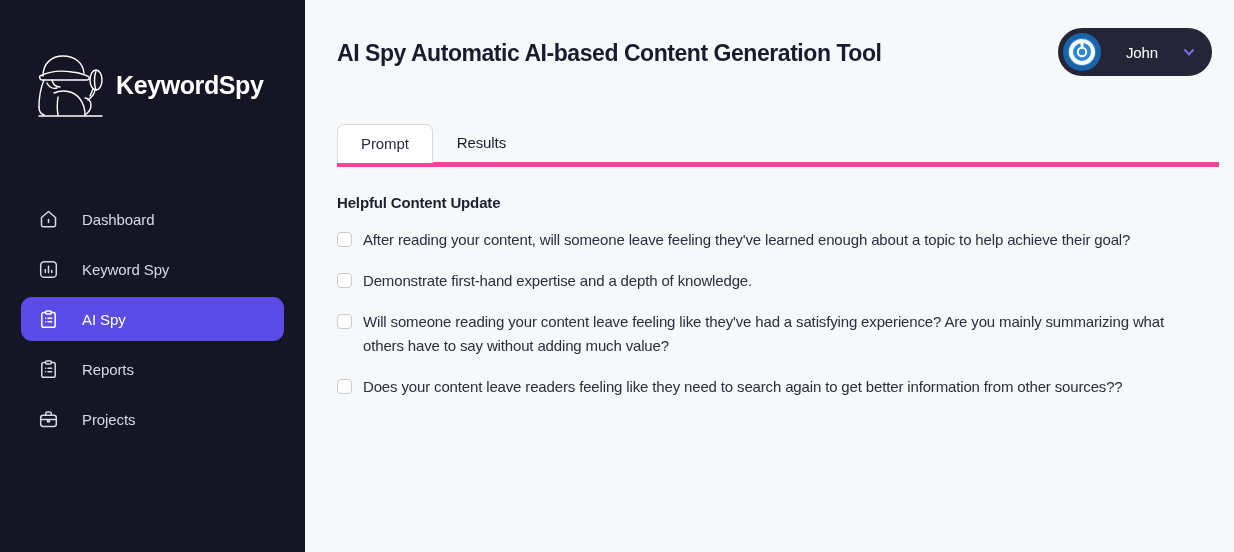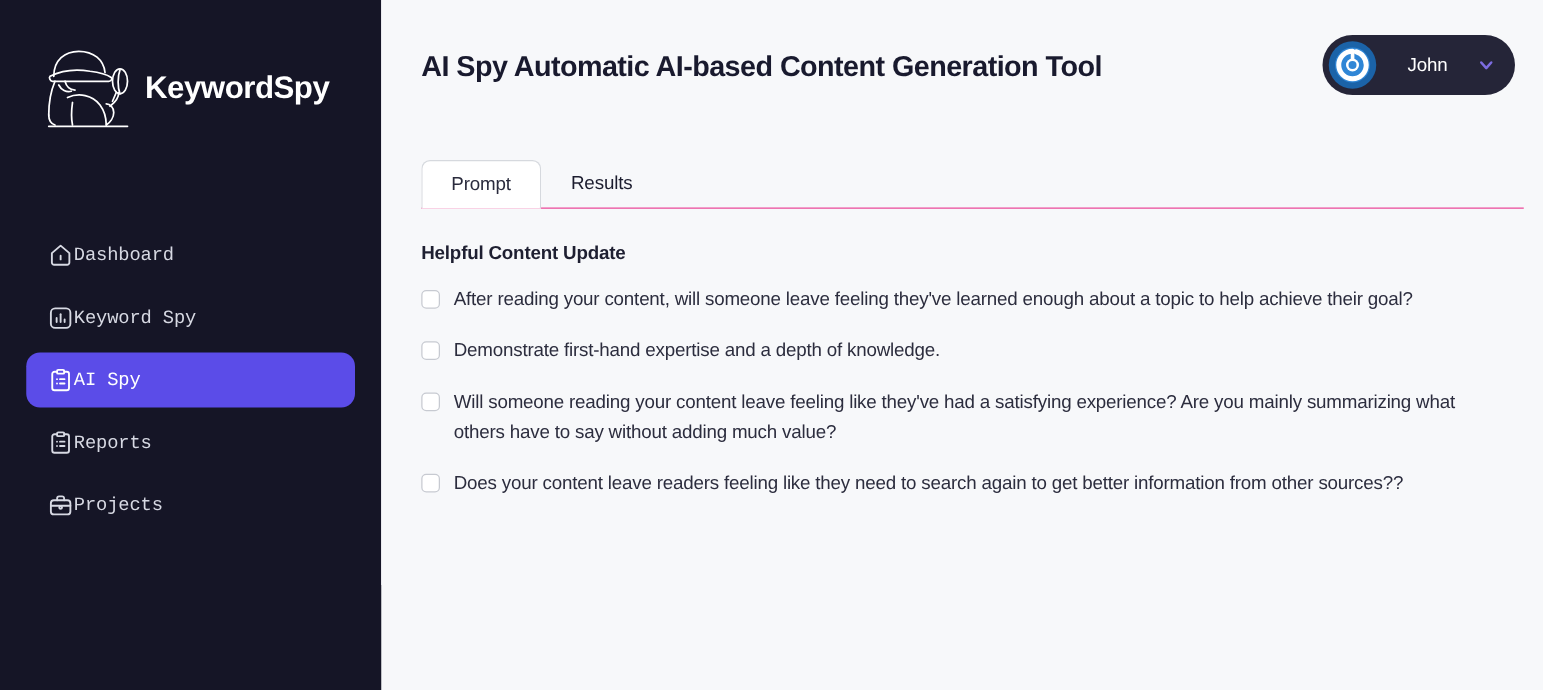--- a/index.html
+++ b/index.html
@@ -19,21 +19,21 @@
   #sidebar {
     width: 305px;
     height: 552px;
     background: #151526;
     flex: 0 0 305px;
     position: relative;
   }
   #brand {
     display: flex;
     align-items: center;
-    padding: 34px 0 0 30px;
+    padding: 49px 0 0 30px;
     gap: 8px;
   }
   #brand-mark { width: 78px; height: 72px; display: block; flex: 0 0 78px; }
   #brand-name {
     color: #ffffff;
     font-size: 25px;
     font-weight: bold;
     letter-spacing: -0.4px;
     line-height: 1;
     white-space: nowrap;
@@ -41,26 +41,26 @@
   #nav {
     margin-top: 76px;
     padding: 0 21px;
     display: flex;
     flex-direction: column;
     gap: 6px;
   }
   .nav-item {
     display: flex;
     align-items: center;
+    gap: 23px;
     height: 44px;
     padding-left: 17px;
     border-radius: 11px;
     cursor: pointer;
     user-select: none;
-    font-family: Liberation Mono, monospace;
   }
   .nav-item .nav-icon { width: 21px; height: 21px; flex: 0 0 21px; display: block; }
   .nav-item .nav-icon svg { display: block; }
   .nav-label {
     color: #d7d9e3;
     font-size: 15px;
     letter-spacing: -0.1px;
     line-height: 1;
   }
   .nav-item.active { background: #5b4ce8; }
@@ -108,21 +108,21 @@
     letter-spacing: -0.1px;
   }
   #chevron { width: 14px; height: 14px; flex: 0 0 14px; display: block; }
 
   
   #content { padding: 0 0 0 32px; margin-top: 52px; }
   #tabs {
     display: flex;
     align-items: flex-end;
     width: 882px;
-    border-bottom: 1px solid #ec4899;
+    border-bottom: 5px solid #ec4899;
     height: 39px;
   }
   .tab {
     font-size: 15px;
     color: #1b1c2e;
     padding: 0 23px;
     height: 39px;
     display: flex;
     align-items: center;
     cursor: pointer;

